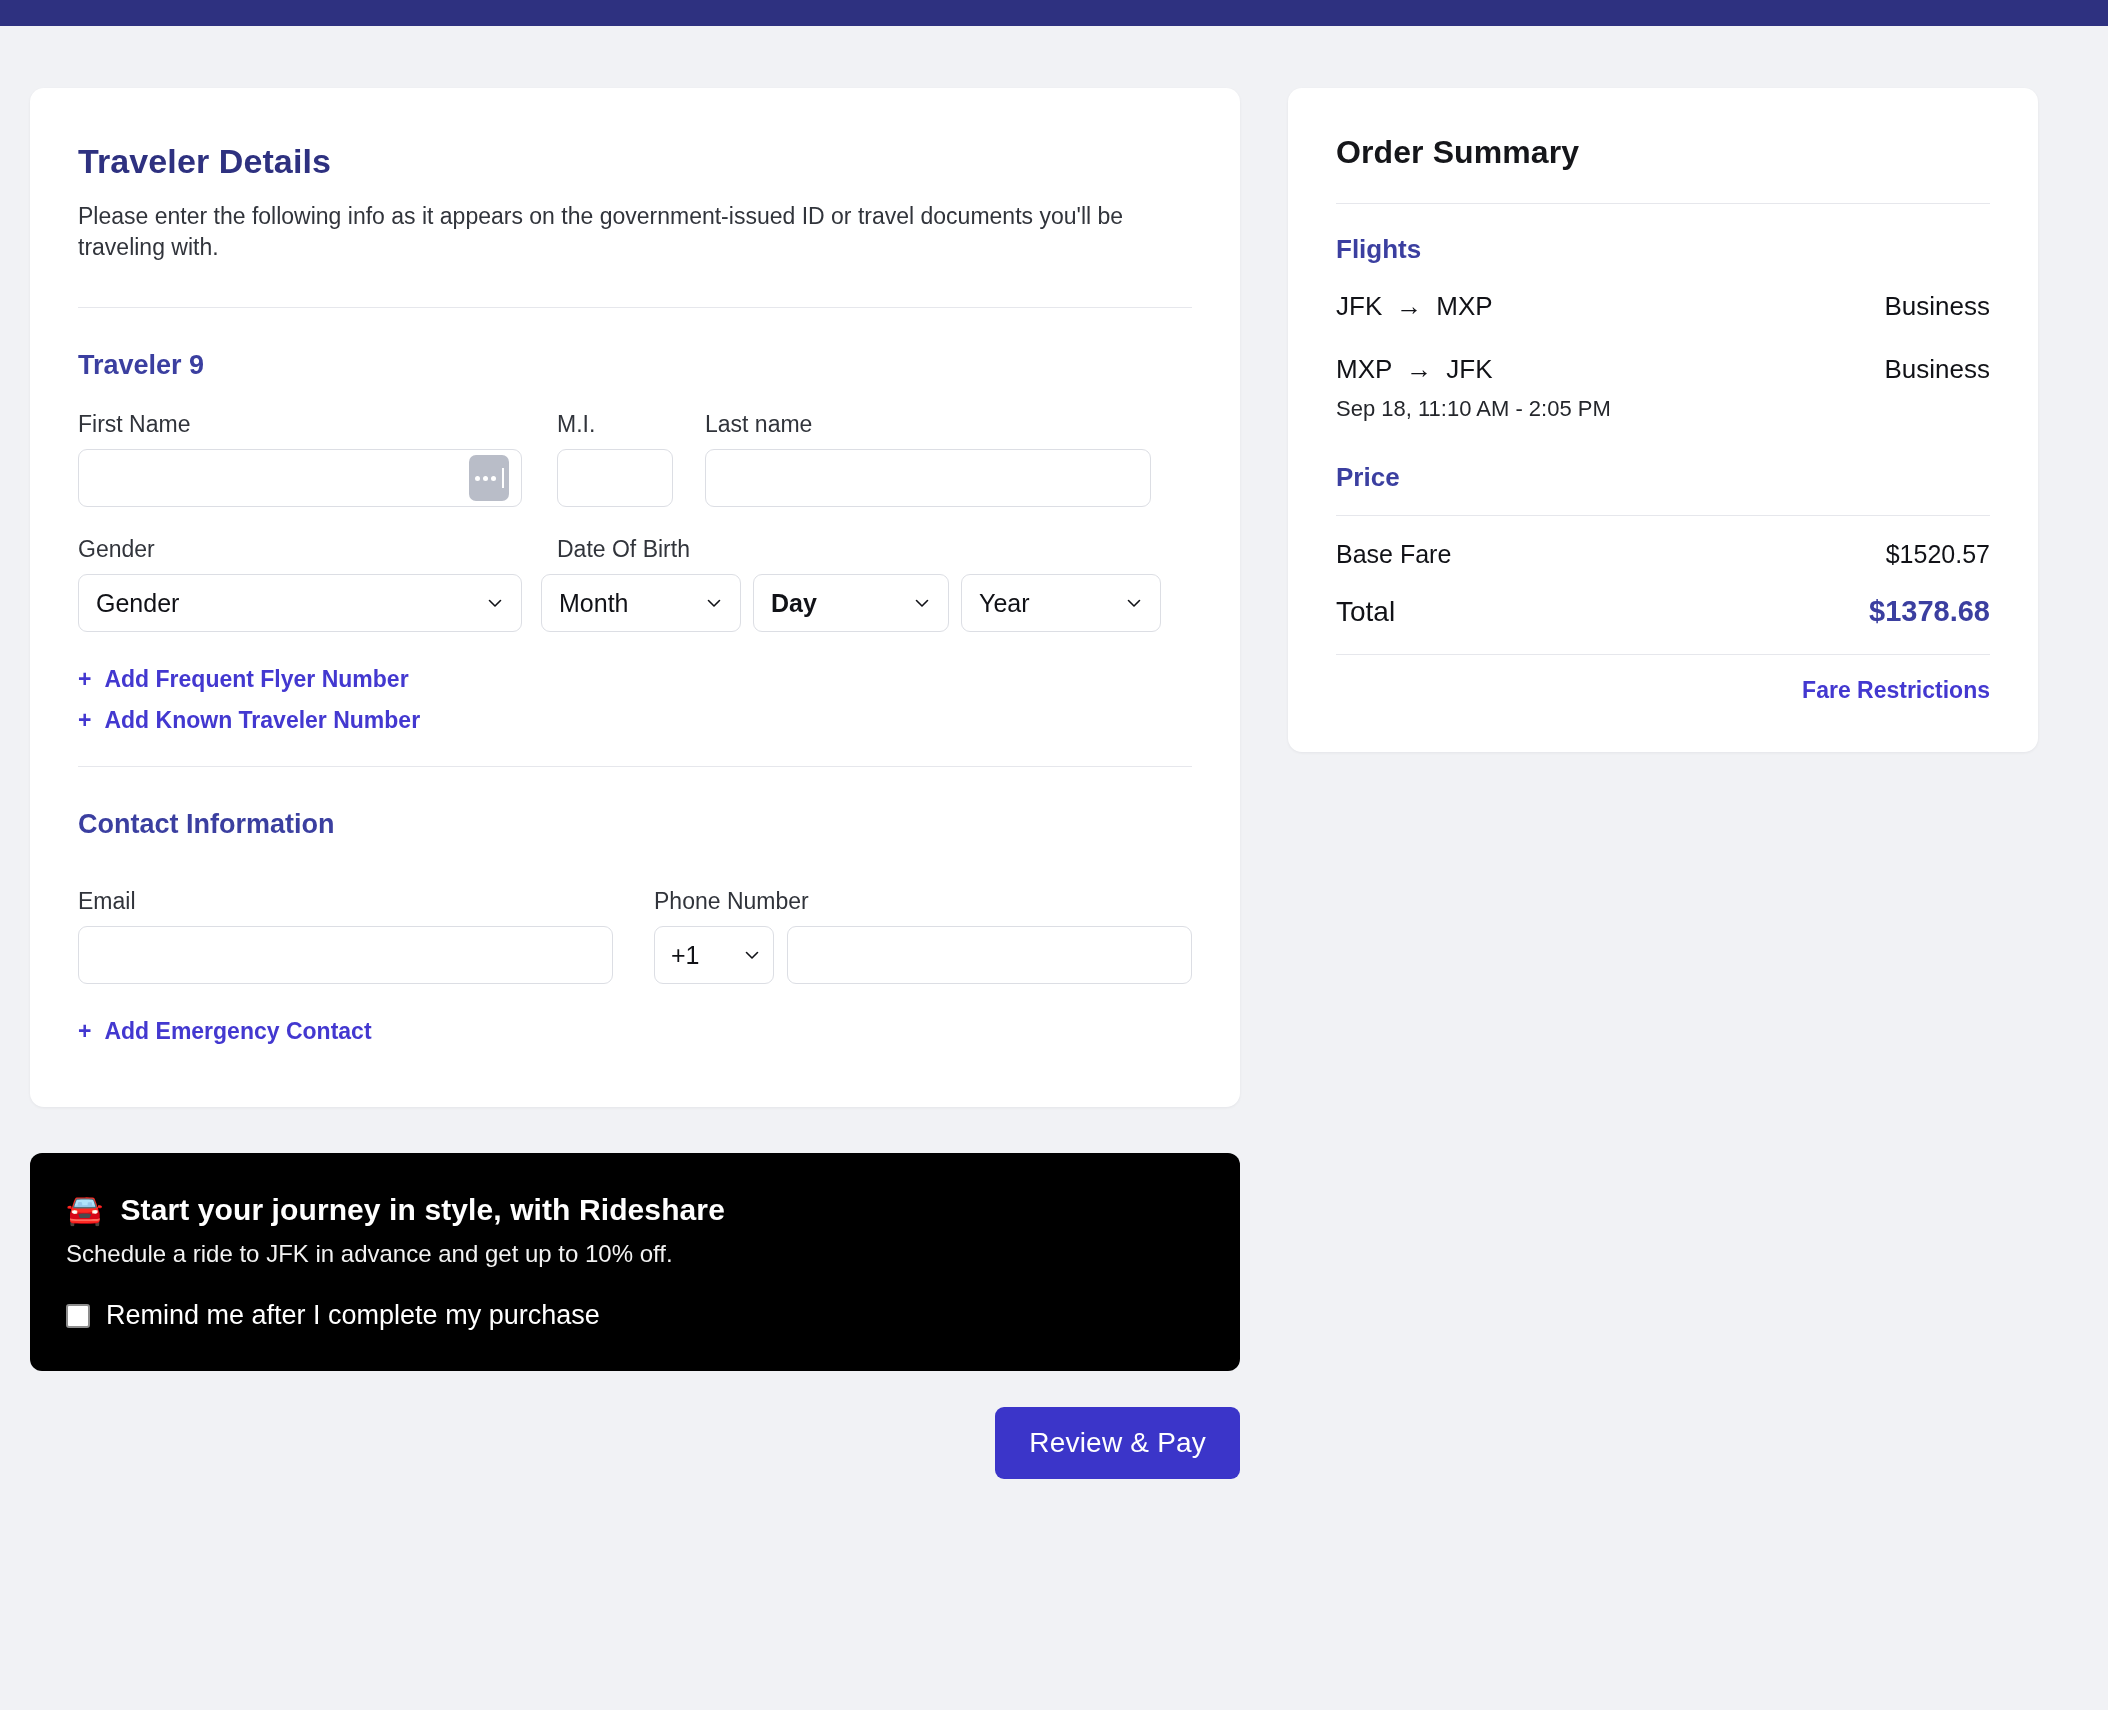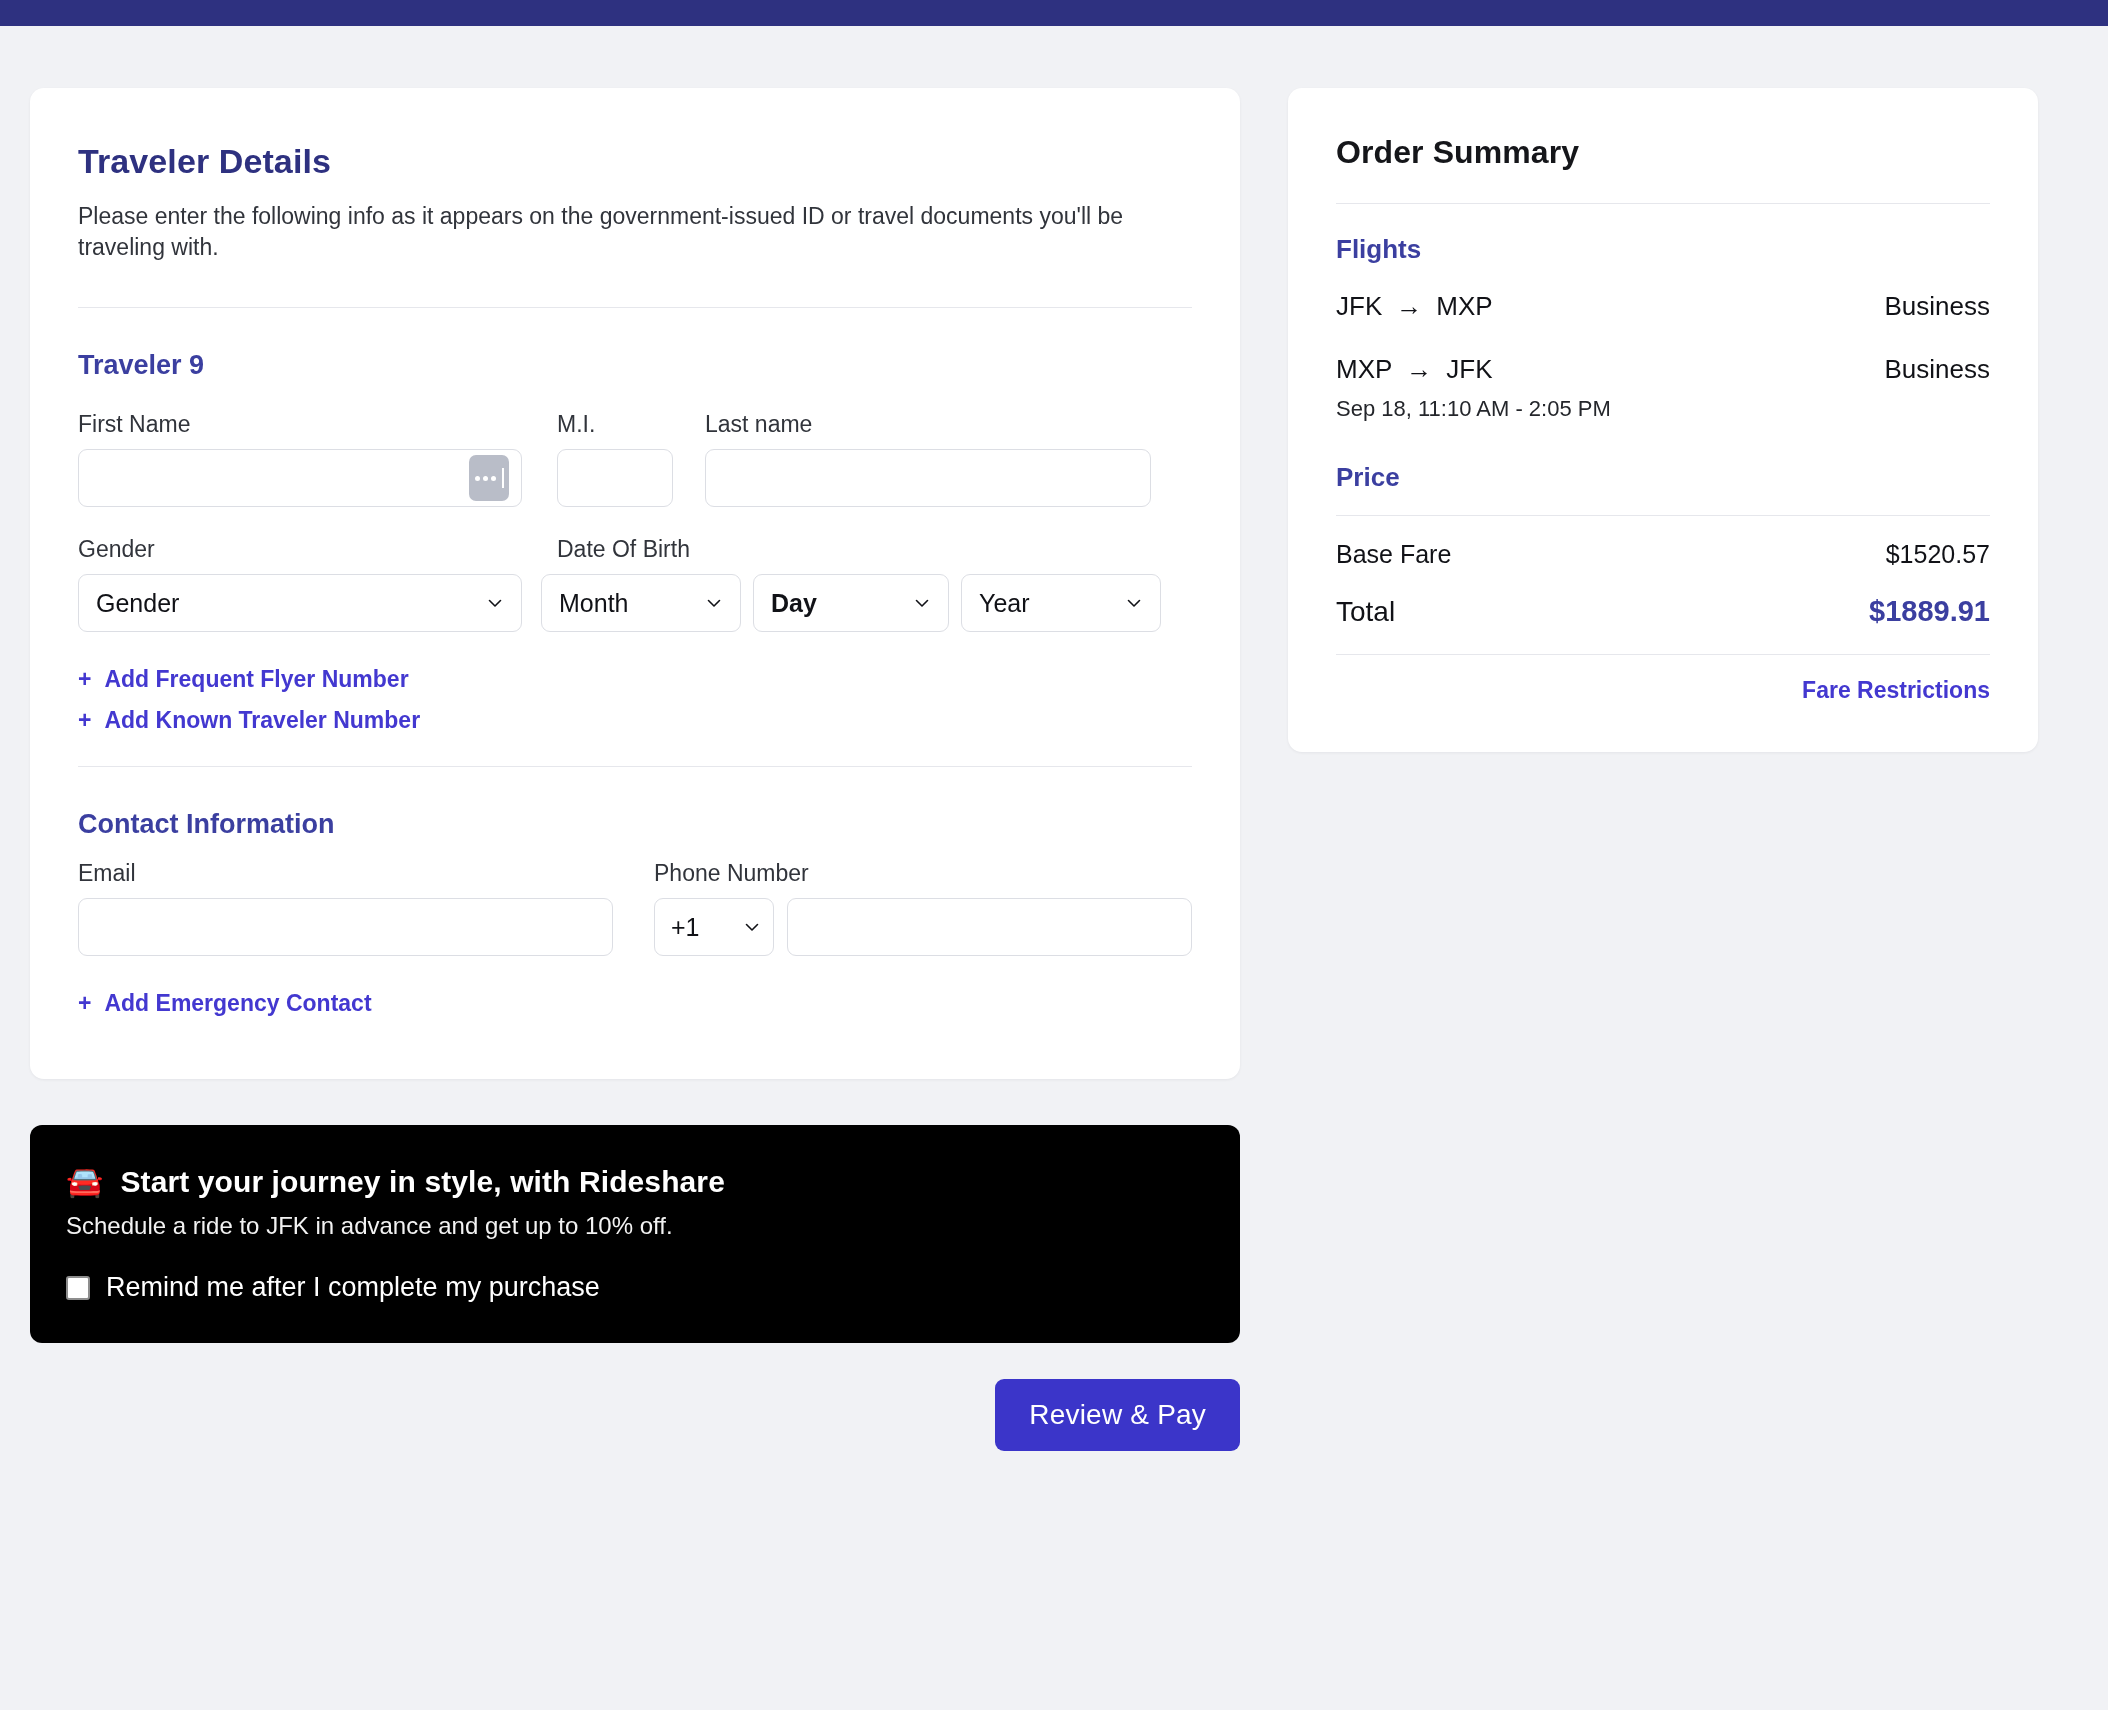--- a/index.html
+++ b/index.html
@@ -189,21 +189,21 @@
     font-size: 23px;
     font-weight: 700;
     margin-right: 13px;
     color: #4338d0;
   }
 
   .d-mid { margin: 32px 0 0 0; }
 
   .contact-head { margin-top: 42px; }
 
-  .contact-row { margin-top: 22px; display: flex; align-items: flex-end; gap: 20px; }
+  .contact-row { margin-top: 50px; display: flex; align-items: flex-end; gap: 20px; }
   .w-email { width: 536px; }
   .w-cc    { width: 120px; margin-left: 21px; }
   .w-phone { width: 405px; margin-left: 13px; }
 
   .cc-select {
     height: 58px;
     border: 1px solid #dcdee4;
     border-radius: 9px;
     background: #fff;
     display: flex;
@@ -526,21 +526,21 @@
         <div class="os-rule os-rule-2"></div>
 
         <div class="price-row">
           <span class="k">Base Fare</span>
           <span class="v">$1520.57</span>
         </div>
 
 
         <div class="price-row total">
           <span class="k">Total</span>
-          <span class="v">$1889.91</span>
+          <span class="v">$1378.68</span>
         </div>
 
         <div class="os-rule os-rule-3"></div>
 
         <div class="fare-link">Fare Restrictions</div>
 
       </div>
 
     </div>
 

